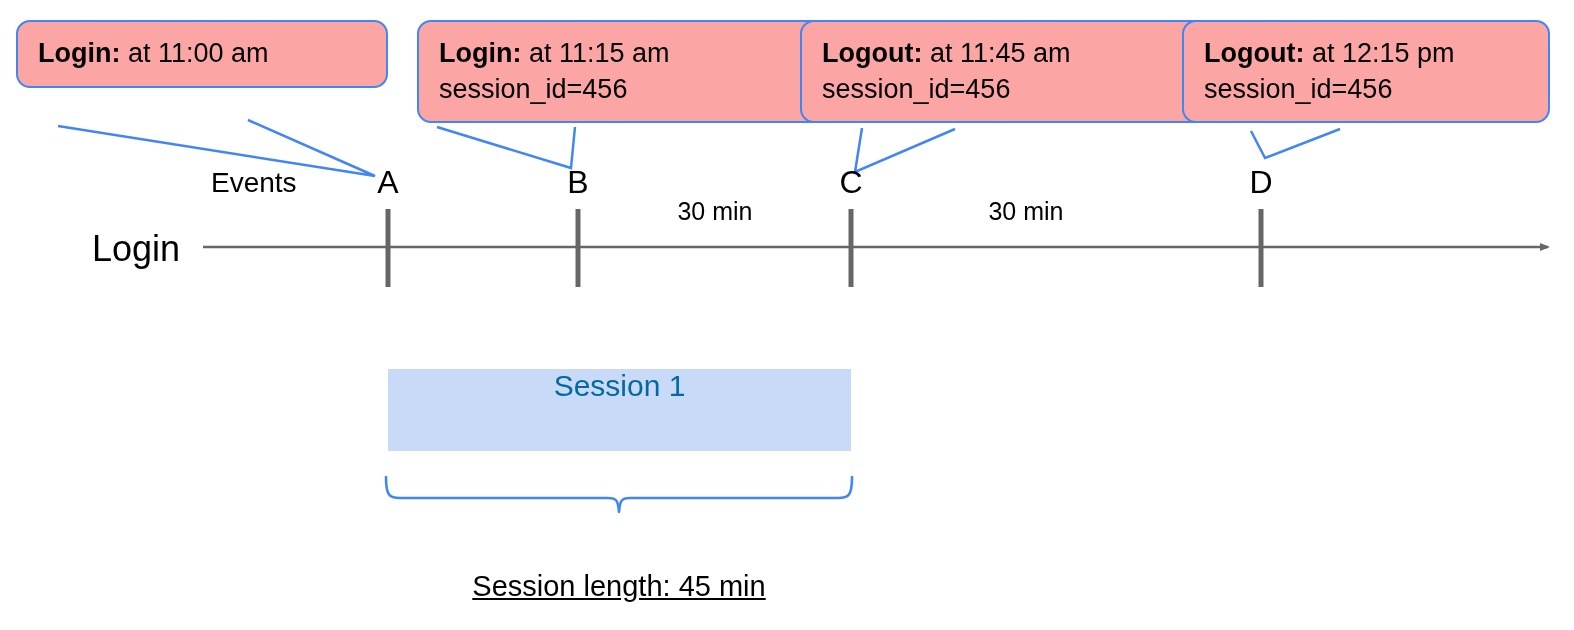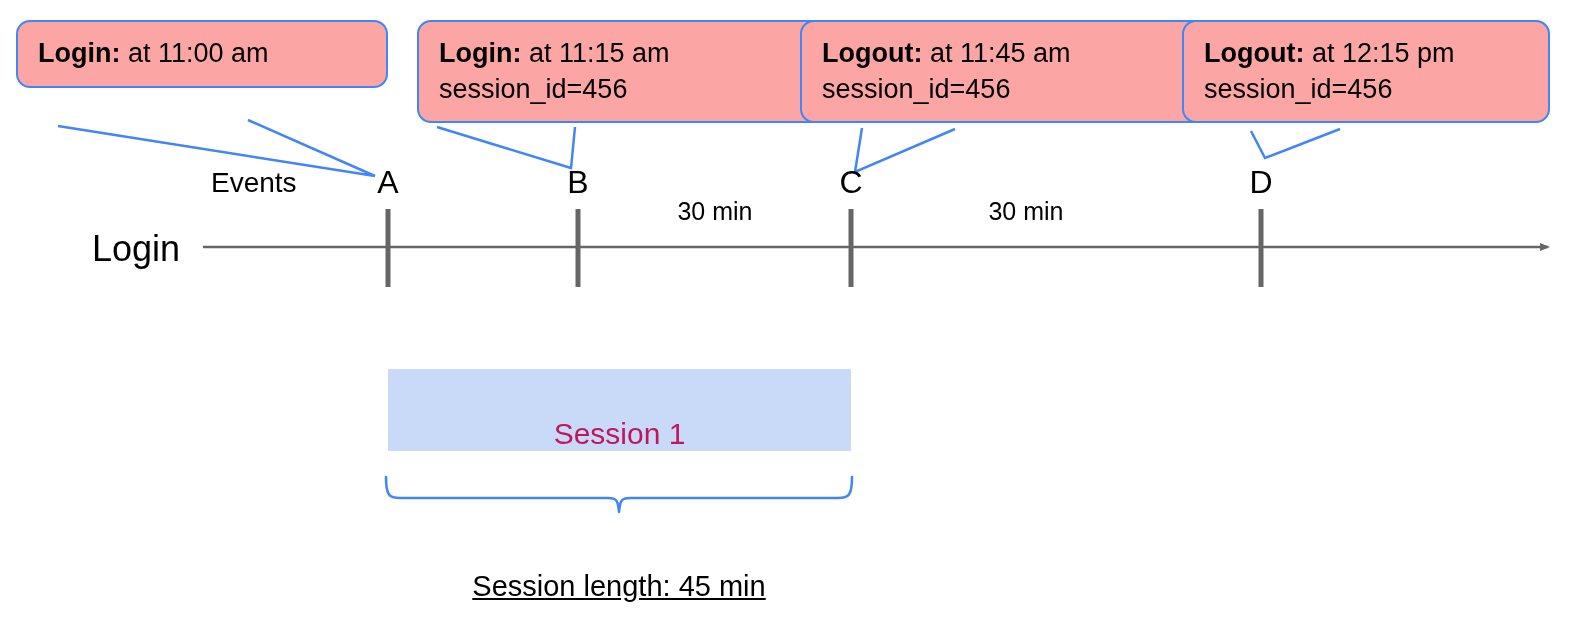--- a/index.html
+++ b/index.html
@@ -77,24 +77,24 @@
     color: #000000;
     text-align: center;
     white-space: nowrap;
   }
 
   
   .session-bar {
     position: absolute;
     background: #c9daf8;
     display: flex;
-    align-items: flex-end;
+    align-items: flex-start;
     justify-content: center;
     font-size: 30px;
-    color: #be185d;
+    color: #0369a1;
   }
 
   .brace-label {
     position: absolute;
     font-size: 29px;
     color: #000000;
     text-align: center;
     white-space: nowrap;
   }
 </style>

